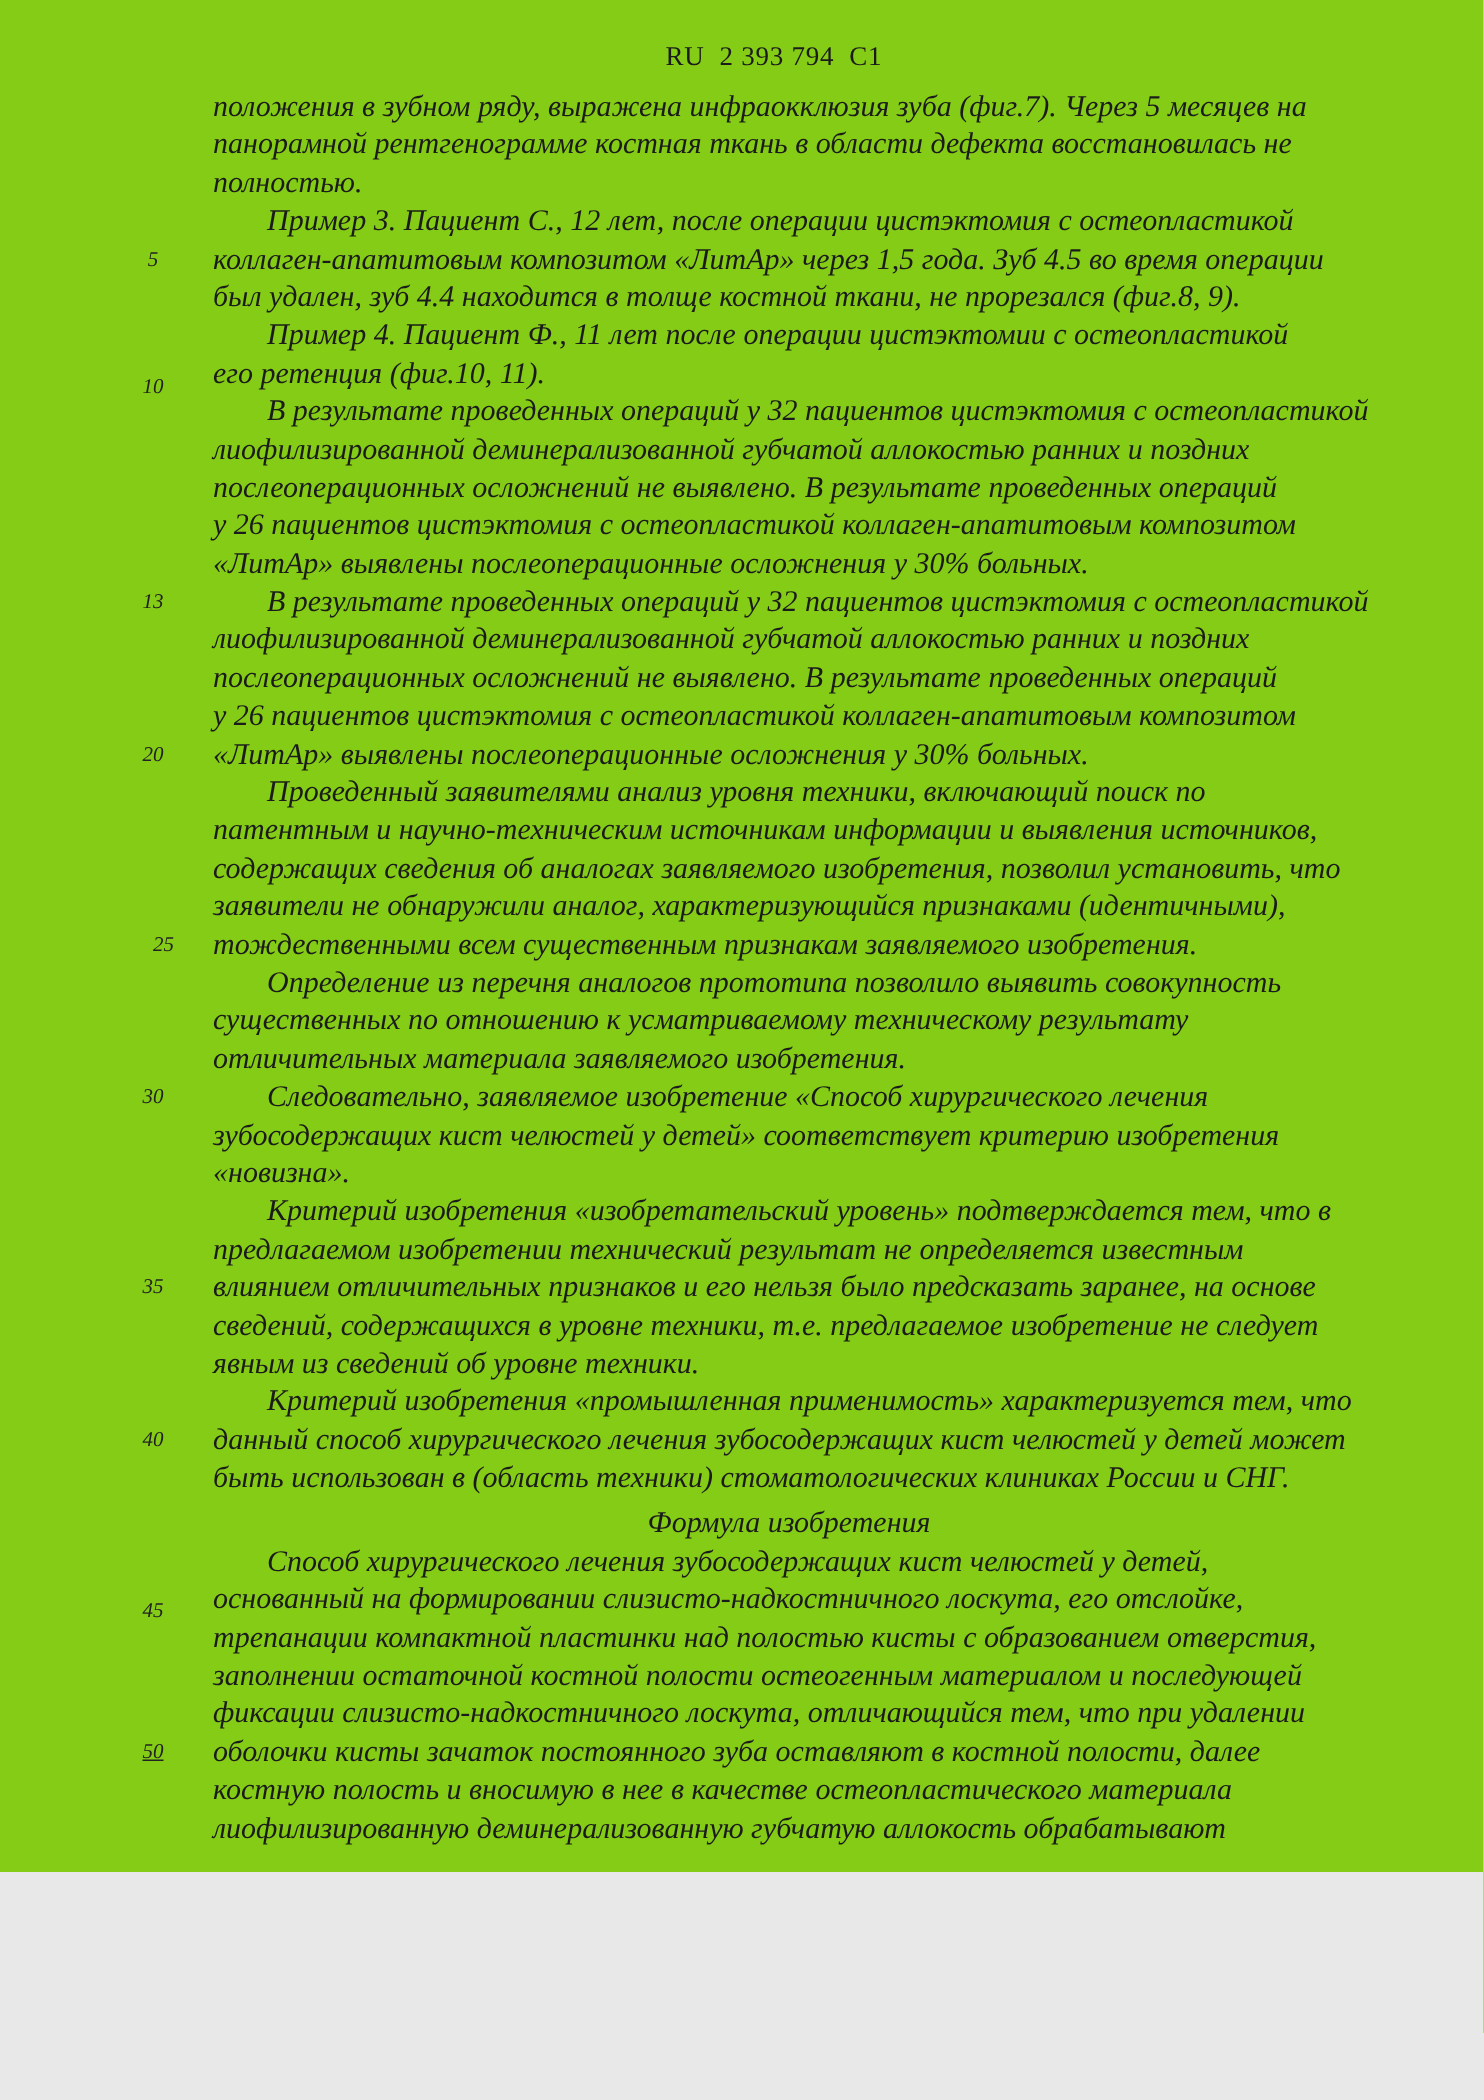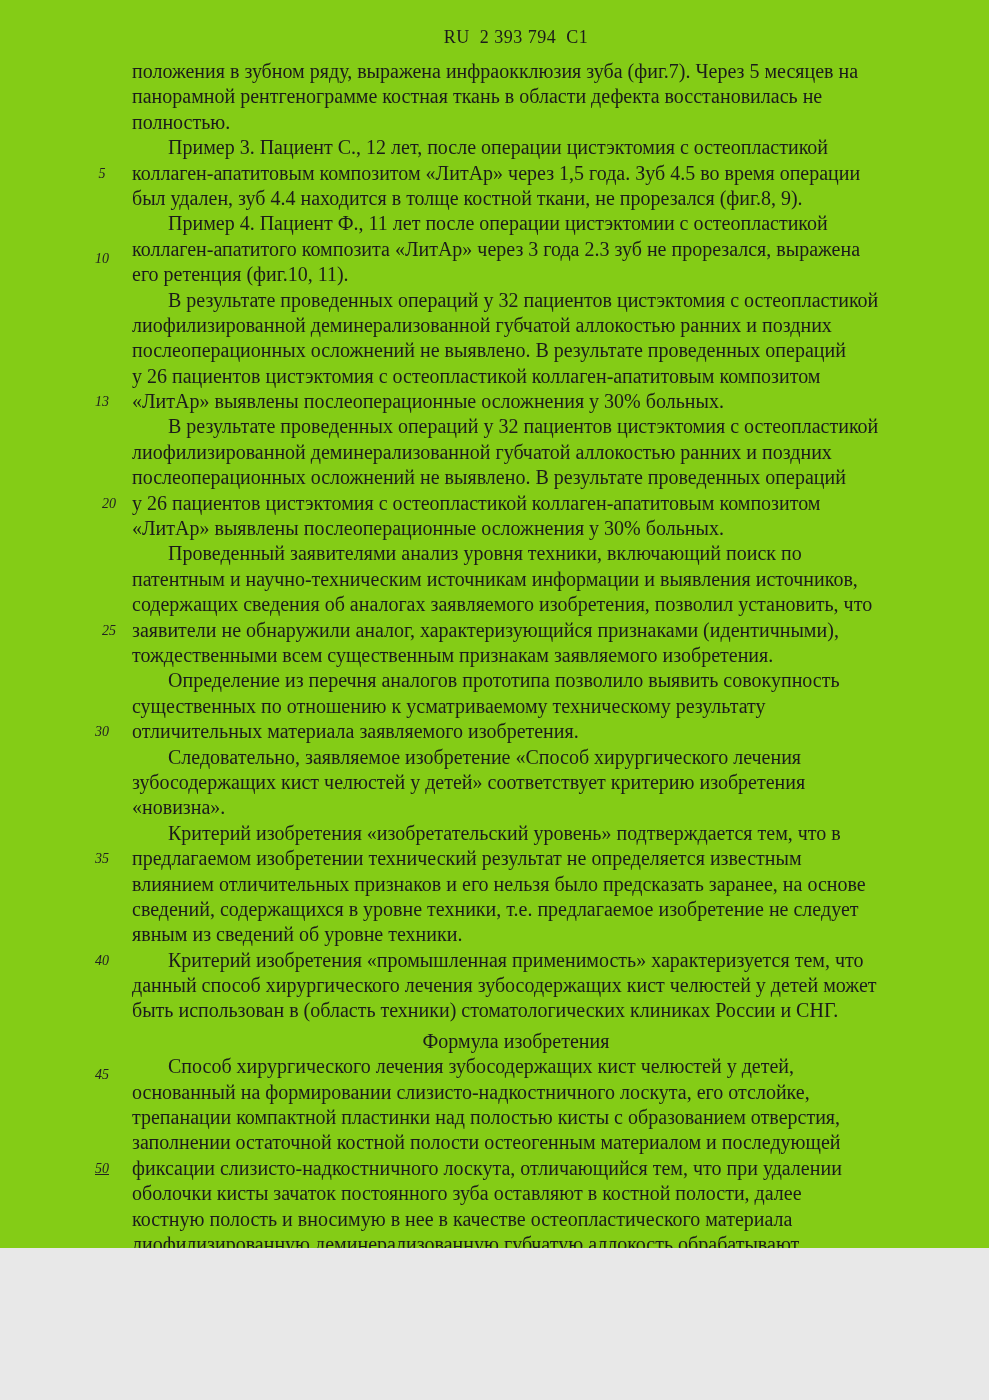--- a/index.html
+++ b/index.html
@@ -18,23 +18,24 @@
     top: 27px;
     width: 768px;
     text-align: center;
     font-size: 18px;
     line-height: 20px;
     white-space: pre;
     letter-spacing: 0.5px;
   }
   .body-col {
     position: absolute;
-    left: 132px;
+    left: 142px;
     top: 59px;
     width: 768px;
+    font-style: italic;
   }
   .line {
     height: 25.4px;
     line-height: 25.4px;
     font-size: 20px;
     white-space: nowrap;
   }
   .line.indent { padding-left: 36px; }
   .line.heading {
     margin-top: 5px;
@@ -72,21 +73,20 @@
   <div class="header">RU  2 393 794  C1</div>
 
   <div class="body-col" id="body-col">
       <div class="line">положения в зубном ряду, выражена инфраокклюзия зуба (фиг.7). Через 5 месяцев на</div>
       <div class="line">панорамной рентгенограмме костная ткань в области дефекта восстановилась не</div>
       <div class="line">полностью.</div>
       <div class="line indent">Пример 3. Пациент С., 12 лет, после операции цистэктомия с остеопластикой</div>
       <div class="line">коллаген-апатитовым композитом «ЛитАр» через 1,5 года. Зуб 4.5 во время операции</div>
       <div class="line">был удален, зуб 4.4 находится в толще костной ткани, не прорезался (фиг.8, 9).</div>
       <div class="line indent">Пример 4. Пациент Ф., 11 лет после операции цистэктомии с остеопластикой</div>
-      <div class="line">коллаген-апатитого композита «ЛитАр» через 3 года 2.3 зуб не прорезался, выражена</div>
       <div class="line">его ретенция (фиг.10, 11).</div>
       <div class="line indent">В результате проведенных операций у 32 пациентов цистэктомия с остеопластикой</div>
       <div class="line">лиофилизированной деминерализованной губчатой аллокостью ранних и поздних</div>
       <div class="line">послеоперационных осложнений не выявлено. В результате проведенных операций</div>
       <div class="line">у 26 пациентов цистэктомия с остеопластикой коллаген-апатитовым композитом</div>
       <div class="line">«ЛитАр» выявлены послеоперационные осложнения у 30% больных.</div>
       <div class="line indent">В результате проведенных операций у 32 пациентов цистэктомия с остеопластикой</div>
       <div class="line">лиофилизированной деминерализованной губчатой аллокостью ранних и поздних</div>
       <div class="line">послеоперационных осложнений не выявлено. В результате проведенных операций</div>
       <div class="line">у 26 пациентов цистэктомия с остеопластикой коллаген-апатитовым композитом</div>
@@ -118,21 +118,21 @@
       <div class="line">фиксации слизисто-надкостничного лоскута, отличающийся тем, что при удалении</div>
       <div class="line">оболочки кисты зачаток постоянного зуба оставляют в костной полости, далее</div>
       <div class="line">костную полость и вносимую в нее в качестве остеопластического материала</div>
       <div class="line">лиофилизированную деминерализованную губчатую аллокость обрабатывают</div>
     </div>
 
   <div id="margin-layer">
       <div class="margin-num" style="top: 160.6px;">5</div>
       <div class="margin-num" style="top: 246px;">10</div>
       <div class="margin-num" style="top: 389.2px;">13</div>
-      <div class="margin-num" style="top: 490.8px; text-align: right;">20</div>
+      <div class="margin-num" style="top: 490.8px;">20</div>
       <div class="margin-num" style="top: 617.8px; text-align: right;">25</div>
       <div class="margin-num" style="top: 719.4px;">30</div>
       <div class="margin-num" style="top: 846.4px;">35</div>
       <div class="margin-num" style="top: 948px;">40</div>
       <div class="margin-num" style="top: 1062px;">45</div>
       <div class="margin-num" style="top: 1156.2px; text-decoration: underline;">50</div>
     </div>
 
   <div class="footer">
     <span>Стр.:</span><span class="pg">6</span>

